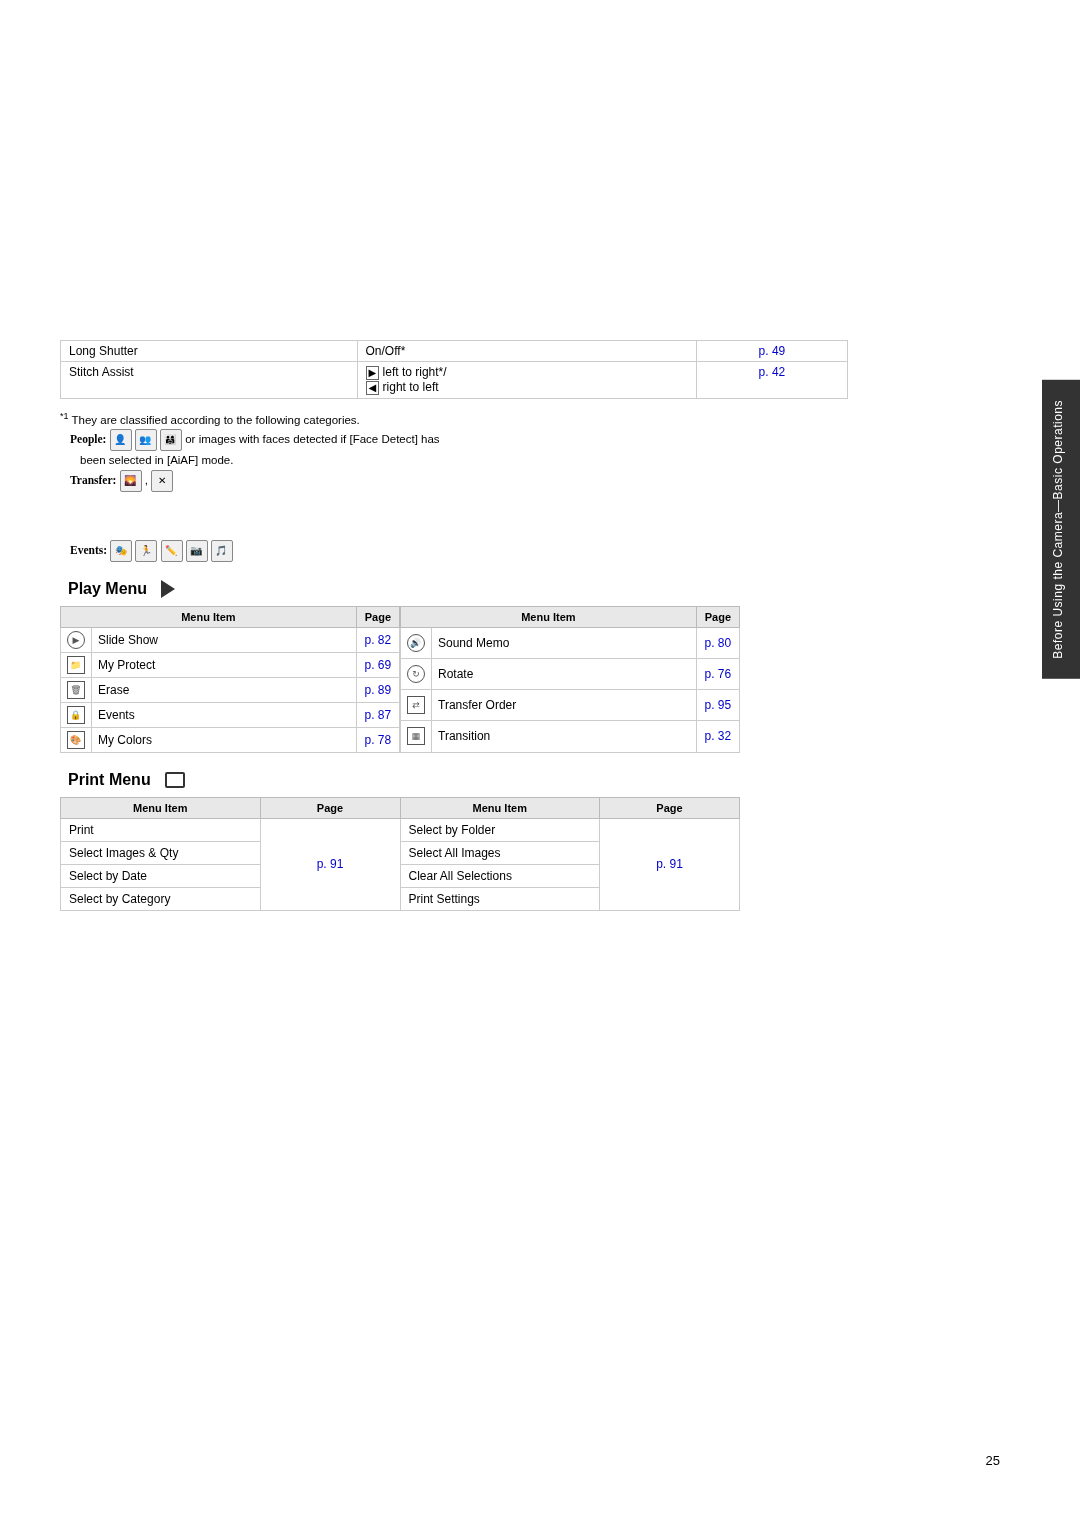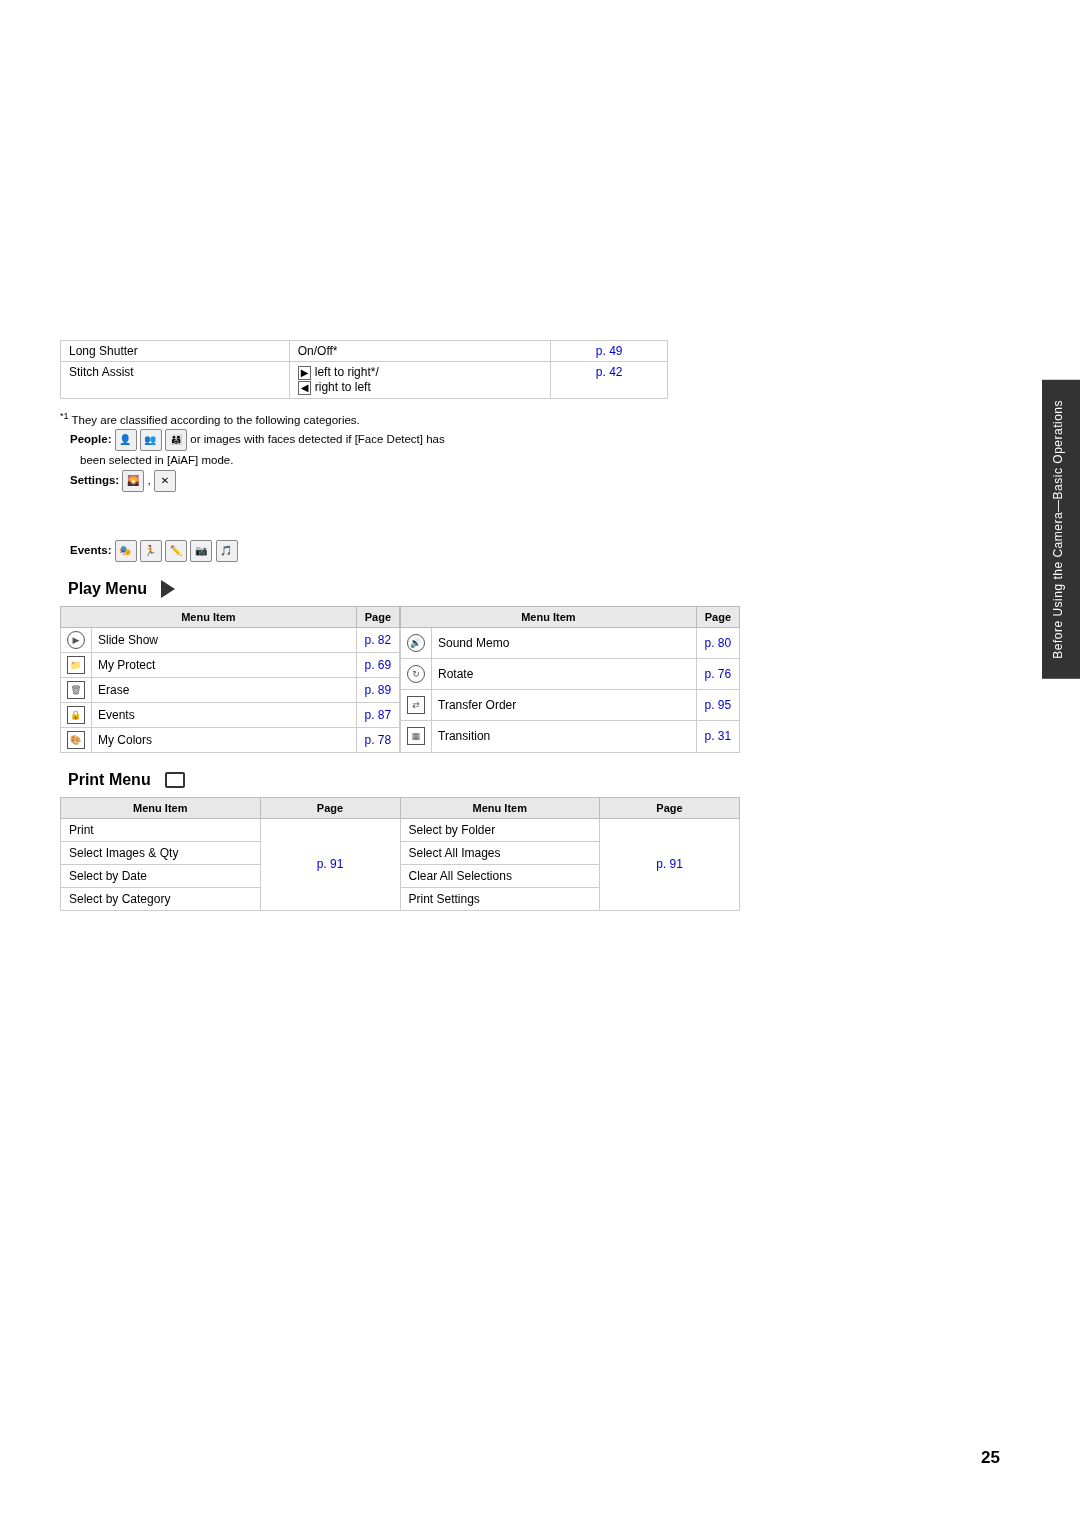--- a/index.html
+++ b/index.html
@@ -34,21 +34,21 @@
       line-height: 1.4;
       letter-spacing: 0.5px;
     }
 
     
     .top-table-section {
       margin-bottom: 10px;
     }
 
     .top-table {
-      width: 608px;
+      width: 788px;
       border-collapse: collapse;
       font-size: 12px;
       border-radius: 6px;
     }
 
     .top-table td {
       padding: 3px 8px;
       border: 1px solid #ccc;
       vertical-align: top;
     }
@@ -64,20 +64,21 @@
       line-height: 1.6;
     }
 
     .footnote-section .superscript {
       font-size: 9px;
       vertical-align: super;
     }
 
     .bold-label {
       font-weight: bold;
+      font-family: Liberation Serif, serif;
     }
 
     
     .icon-box {
       display: inline-flex;
       align-items: center;
       justify-content: center;
       width: 22px;
       height: 22px;
       border: 1px solid #888;
@@ -186,22 +187,22 @@
       text-align: center;
       width: 50px;
       vertical-align: middle;
     }
 
     
     .page-number {
       position: absolute;
       bottom: 60px;
       right: 80px;
-      font-size: 17px;
-      font-weight: bold;
+      font-size: 13px;
+      font-weight: normal;
     }
 
     .stitch-icon {
       display: inline-block;
       font-size: 10px;
       line-height: 1.2;
       border: 1px solid #666;
       padding: 0 2px;
     }
 
@@ -271,21 +272,21 @@
       <span class="bold-label">People:</span>
       <span class="icon-box">👤</span>
       <span class="icon-box">👥</span>
       <span class="icon-box">👨‍👩‍👧</span>
       or images with faces detected if [Face Detect] has
     </div>
     <div class="category-footnote">
       been selected in [AiAF] mode.
     </div>
     <div style="margin-left: 10px;">
-      <span class="bold-label">Settings:</span>
+      <span class="bold-label">Transfer:</span>
       <span class="icon-box">🌄</span>
       <span>,</span>
       <span class="icon-box">✕</span>
     </div>
     <div style="margin-left: 10px; margin-top: 48px;">
       <span class="bold-label">Events:</span>
       <span class="icon-box">🎭</span>
       <span class="icon-box">🏃</span>
       <span class="icon-box">✏️</span>
       <span class="icon-box">📷</span>
@@ -372,21 +373,21 @@
             <span class="icon-square">⇄</span>
           </td>
           <td class="item-col">Transfer Order</td>
           <td class="page-col">p. 95</td>
         </tr>
         <tr>
           <td>
             <span class="icon-square">▦</span>
           </td>
           <td class="item-col">Transition</td>
-          <td class="page-col">p. 31</td>
+          <td class="page-col">p. 32</td>
         </tr>
       </tbody>
     </table>
   </div>
 
   <div class="section-heading">
     <span>Print Menu</span>
     <span class="print-icon-heading"></span>
   </div>
 

